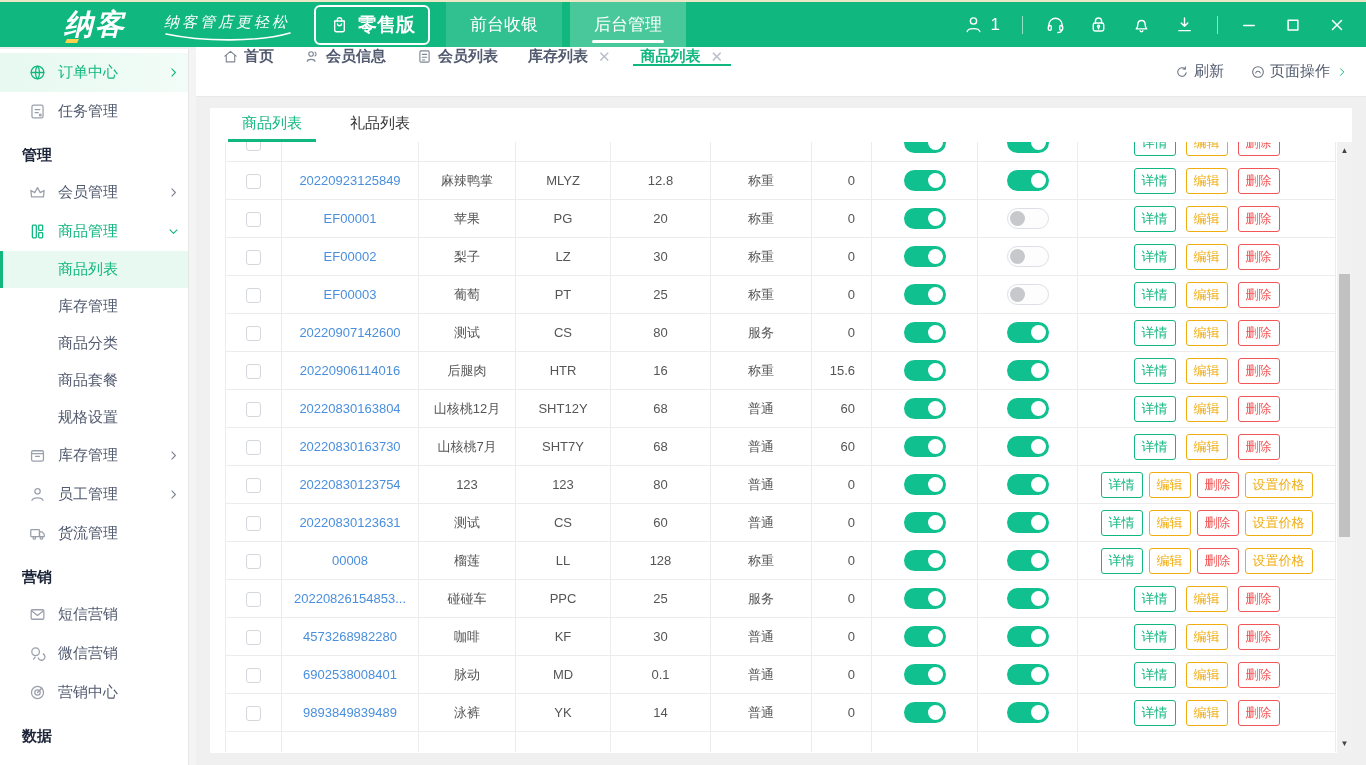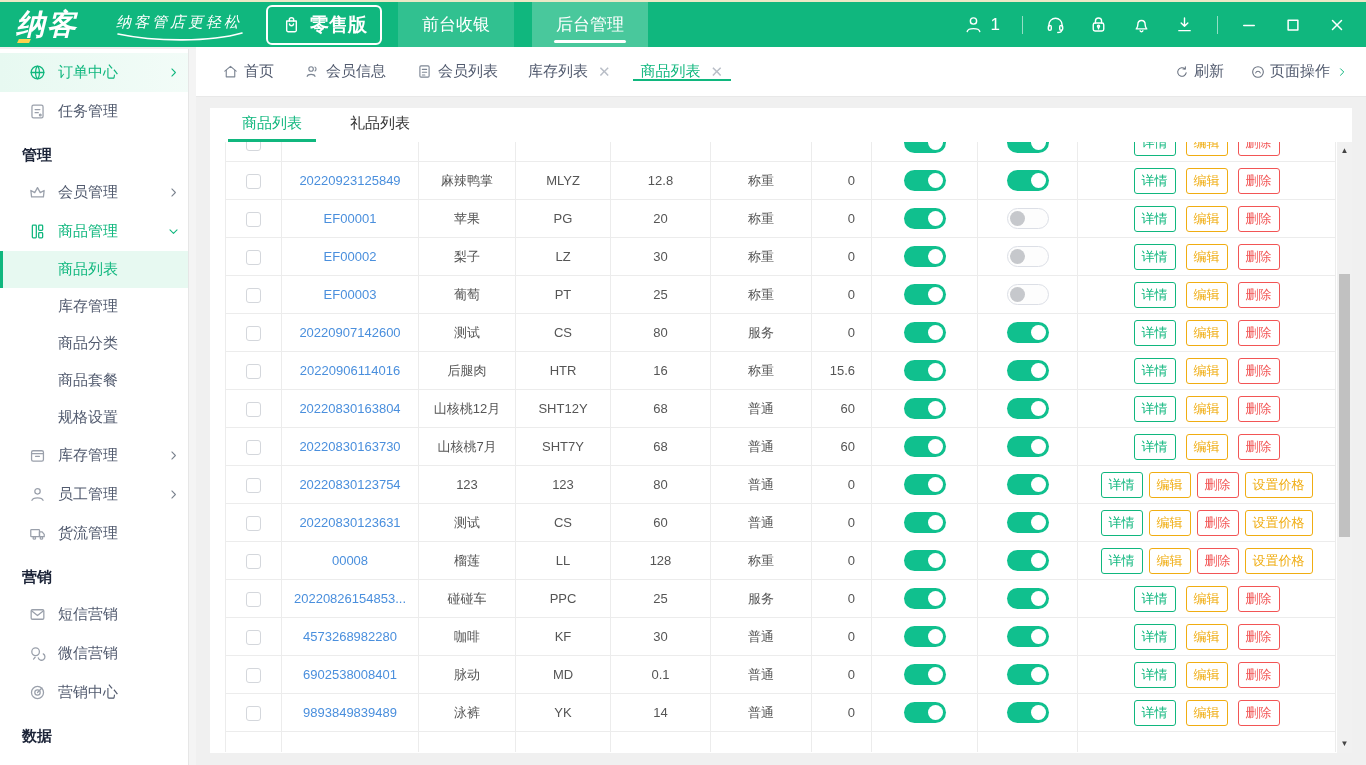--- a/index.html
+++ b/index.html
@@ -3,27 +3,27 @@
 <meta charset="utf-8">
 <style>
   * { box-sizing: border-box; margin: 0; padding: 0; }
   html,body { width:1366px; height:765px; overflow:hidden; }
   body { font-family:"Liberation Sans","DejaVu Sans",sans-serif; background:#fff; color:#555; }
   .app { position:relative; width:1366px; height:765px; background:#f0f0f0; }
 
   
   .titlebar { height:47px; background:#10b77e; border-top:2px solid #ece8c6; display:flex; align-items:stretch; color:#fff; }
   .logo-area { display:flex; align-items:center; padding-left:16px; }
-  .logo-text { font-size:29px; font-weight:bold; font-style:italic; letter-spacing:2px; position:relative; padding-right:6px; }
+  .logo-text { font-size:29px; font-weight:bold; font-style:italic; letter-spacing:2px; position:relative; padding-right:6px;margin-left:48px; }
   .logo-text::after { content:""; position:absolute; left:2px; bottom:2px; width:12px; height:4px; background:#ffd24d; transform:skewX(-25deg); }
   .slogan-wrap { display:flex; flex-direction:column; margin-left:32px; margin-top:4px; }
   .slogan-text { font-size:15px; font-style:italic; letter-spacing:3px; }
   .edition-badge { display:flex; align-items:center; gap:8px; border:2px solid #fff; border-radius:6px; padding:5px 13px; margin:7px 0 7px 22px; font-size:19px; font-weight:bold; align-self:center; }
   .nav-tabs { display:flex; margin-left:16px; }
-  .nav-tab { display:flex; align-items:center; padding:0 24px; font-size:17px; background:rgba(255,255,255,.14); margin-right:18px; position:relative; cursor:default; }
+  .nav-tab { display:flex; align-items:center; padding:0 24px; font-size:17px; background:rgba(255,255,255,.14); margin-right:8px; position:relative; cursor:default; }
   .nav-tab.active { background:rgba(255,255,255,.24); }
   .nav-tab.active::after { content:""; position:absolute; left:22px; right:22px; bottom:4px; height:3px; background:#fff; border-radius:2px; }
   .title-right { margin-left:auto; display:flex; align-items:center; gap:22px; padding-right:20px; }
   .user-group { display:flex; align-items:center; gap:7px; font-size:17px; }
   .tb-divider { width:1px; height:18px; background:rgba(255,255,255,.55); }
   .win-controls { display:flex; align-items:center; gap:26px; }
   .icon { display:inline-flex; width:18px; height:18px; }
   .icon svg { width:100%; height:100%; }
   .icon.big { width:21px; height:21px; }
 
@@ -329,21 +329,21 @@
   </div>
 
   <div class="side-section">数据</div>
 </div>
     <div class="sidebar-scrolltrack"></div>
   </div>
 
   <div class="main">
 
     <div class="tabbar">
-      <div id="page-tabs" style="display:flex;align-items:center;">
+      <div id="page-tabs" style="display:flex;align-items:flex-start;font-weight:bold;">
   <div class="page-tab">
     <span class="icon">
               <svg viewBox="0 0 24 24" fill="none" stroke="currentColor" stroke-width="1.6" stroke-linecap="round" stroke-linejoin="round">
                 <path d="M4 11.5 12 4.8l8 6.7"></path>
                 <path d="M6 10.2V19.5h12v-9.3"></path>
               </svg>
             </span>
     <span class="lbl">首页</span>
 
   </div>

